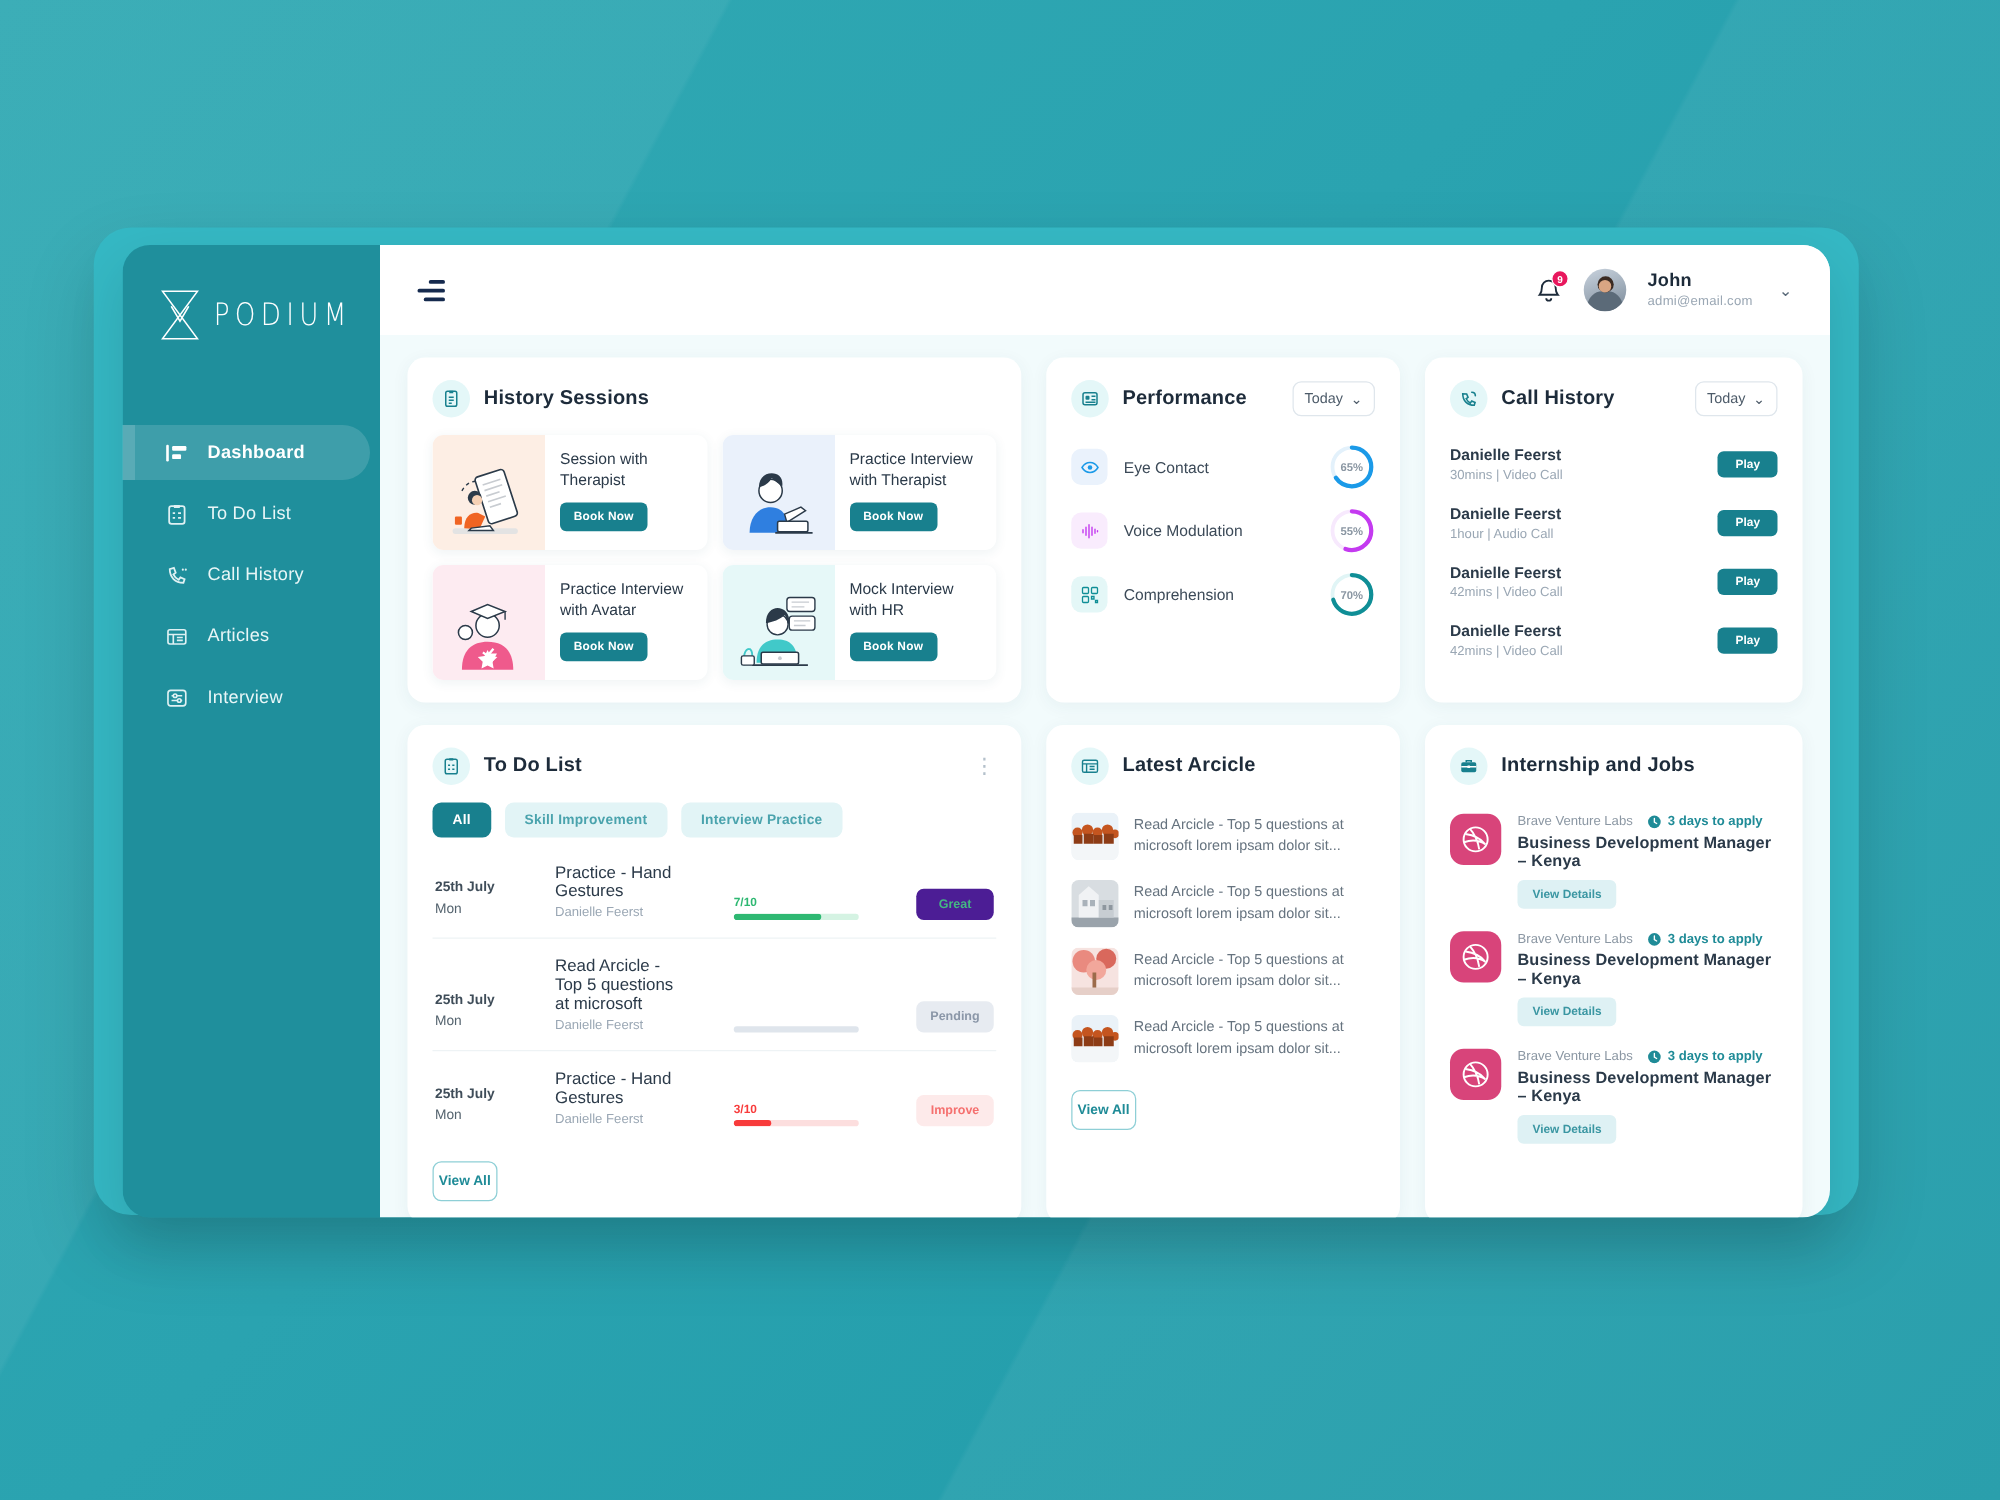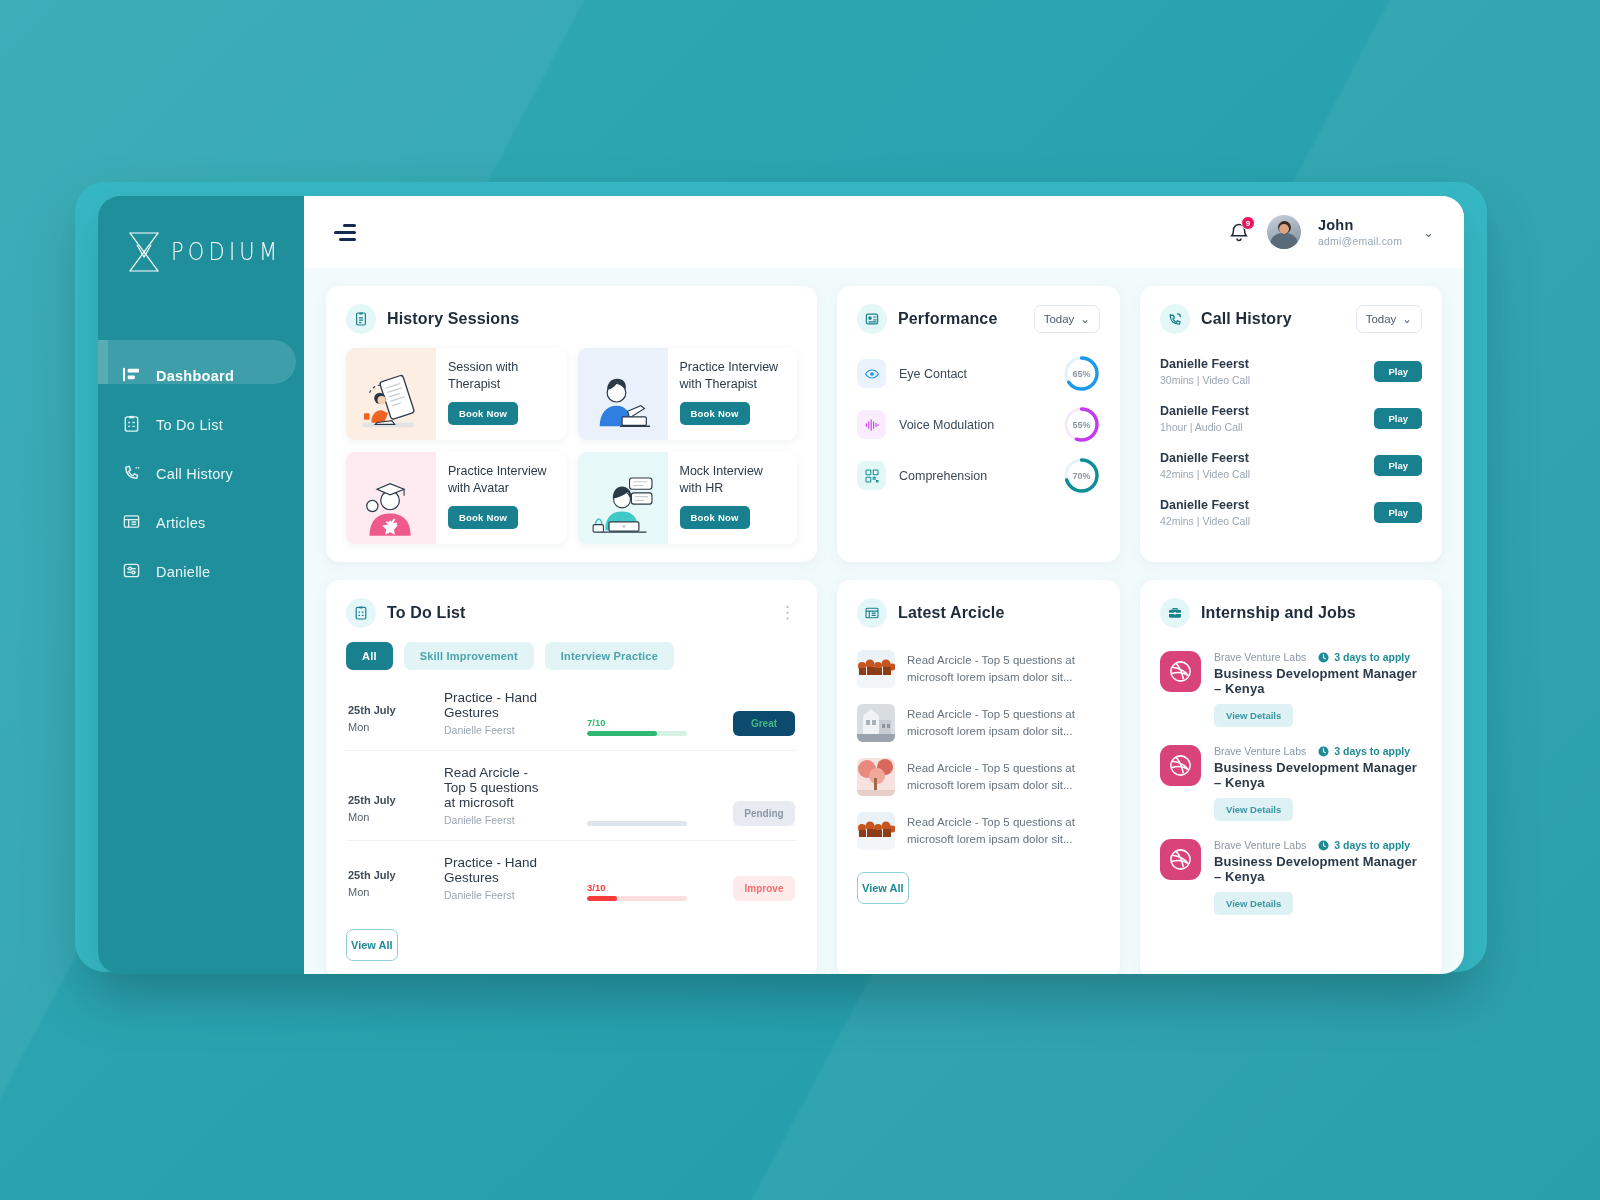--- a/index.html
+++ b/index.html
@@ -44,22 +44,22 @@
   }
   #logo-row { display: flex; align-items: center; gap: 9px; padding: 0 0 0 28px; height: 60px; }
   #logo-mark { width: 36px; height: 42px; flex: 0 0 36px; }
   #logo-text {
     color: #fff; font-size: 21px; letter-spacing: 4.2px;
     font-weight: 300; font-family: "DejaVu Sans", sans-serif;
     transform: scaleY(1.18); transform-origin: left center;
   }
   #nav { margin-top: 58px; display: flex; flex-direction: column; gap: 5px; }
   .nav-item {
-    display: flex; align-items: flex-end; gap: 15px;
-    height: 44px; padding-left: 24px;
+    display: flex; align-items: center; gap: 15px;
+    height: 44px; padding-left: 34px;
     color: #e8f6f7; font-size: 14.5px; letter-spacing: 0.25px;
     cursor: pointer; position: relative;
   }
   .nav-item.active {
     background: rgba(255,255,255,0.14);
     border-radius: 0 26px 26px 0;
     margin-right: 8px;
     margin-left: 0;
     color: #ffffff;
     font-weight: 600;
@@ -266,21 +266,21 @@
       </div>
       <div class="nav-item">
         <span class="nav-ico">
           <svg viewBox="0 0 20 20" width="19" height="19" fill="none" stroke="#dff1f3" stroke-width="1.4">
               <rect x="2.5" y="3.5" width="15" height="13" rx="2.4"></rect>
               <path d="M5.5 8h9M5.5 12h9"></path>
               <circle cx="8.5" cy="8" r="1.5" fill="#1f8f9c"></circle>
               <circle cx="12" cy="12" r="1.5" fill="#1f8f9c"></circle>
             </svg>
         </span>
-        <span>Danielle</span>
+        <span>Interview</span>
       </div>
     </nav>
   </aside>
 
   <div id="main">
 
     <header id="topbar">
       <div id="hamburger">
           <i></i>
           <i></i>
@@ -564,21 +564,21 @@
               <div class="todo-main">
                 <div class="todo-t">Practice - Hand Gestures</div>
                 <div class="todo-s">Danielle Feerst</div>
               </div>
               <div class="todo-prog">
                 <div class="prog-num" style="color:#2eb872">7/10</div>
                 <div class="bar" style="background:#d5f3e3">
                     <i style="width:70%;background:#2eb872"></i>
                   </div>
               </div>
-              <div class="todo-badge" style="background:#0c4a6e;color:#44b883">Great</div>
+              <div class="todo-badge" style="background:#4c1d95;color:#44b883">Great</div>
             </div>
 
             <div class="todo-row">
               <div class="todo-date"><b>25th July</b><span>Mon</span></div>
               <div class="todo-main">
                 <div class="todo-t">Read Arcicle - Top 5 questions at microsoft</div>
                 <div class="todo-s">Danielle Feerst</div>
               </div>
               <div class="todo-prog">
                 <div class="prog-num" style="color:#8b97a8"></div>

